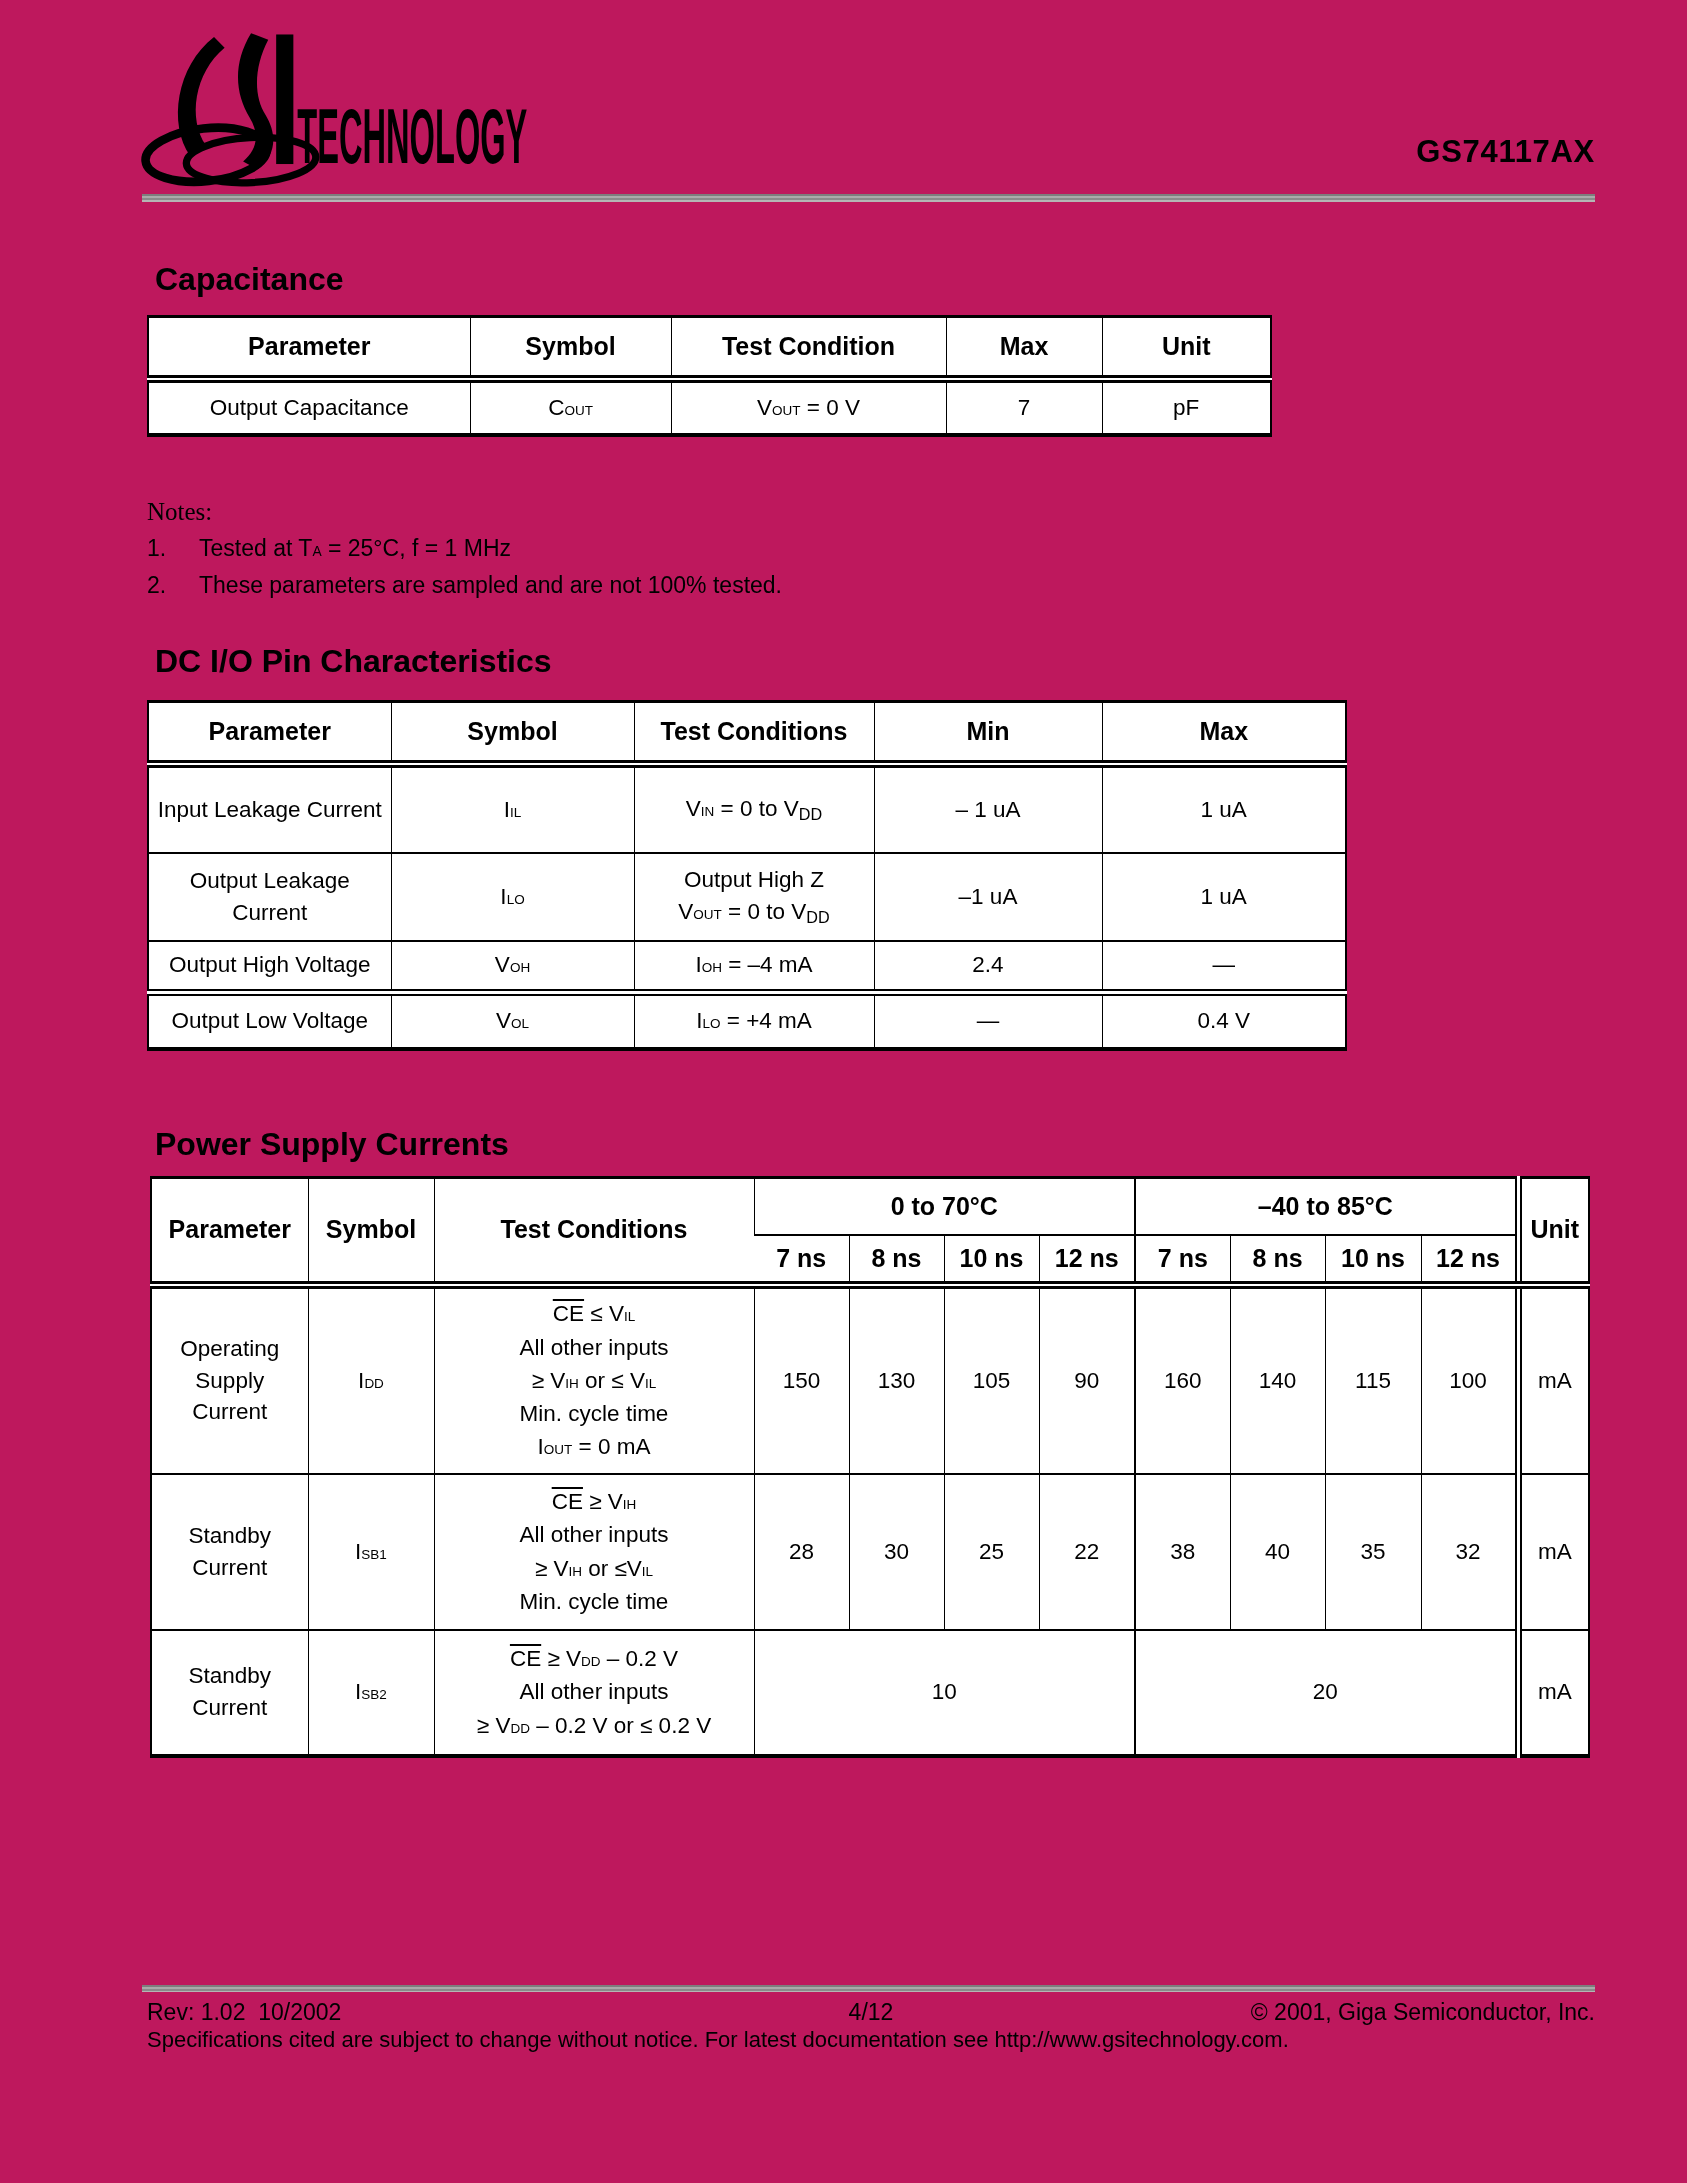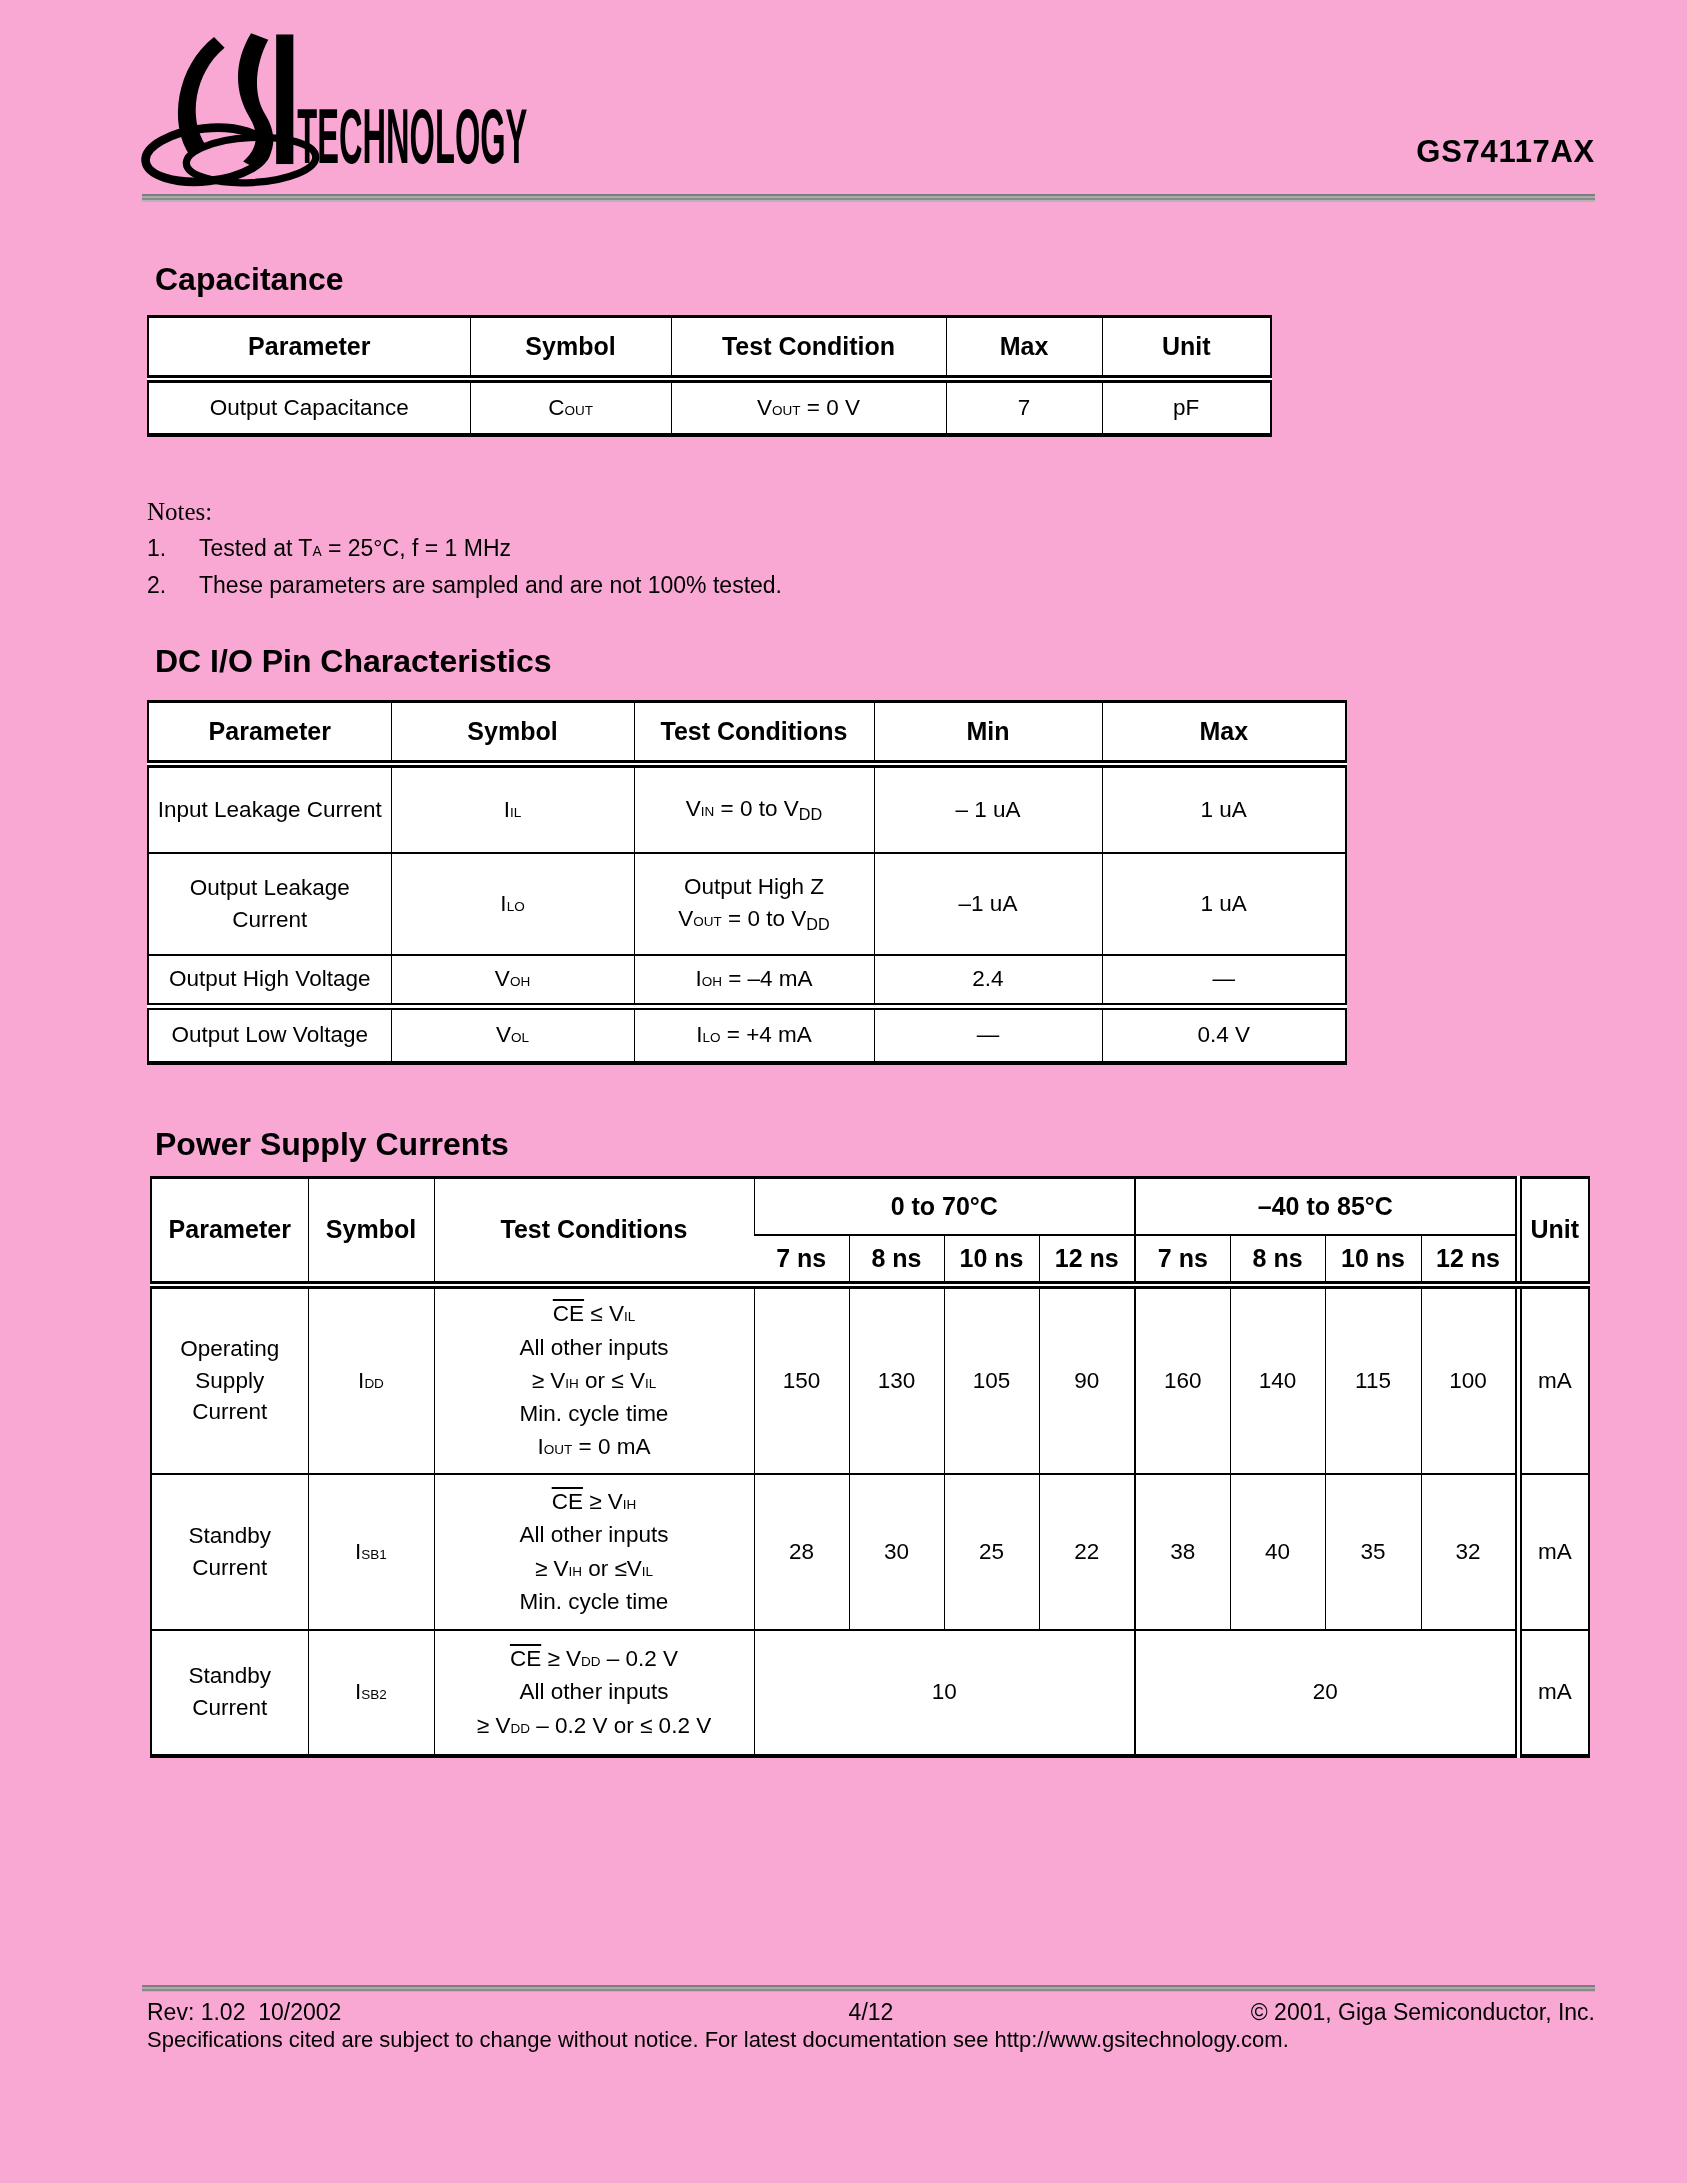--- a/index.html
+++ b/index.html
@@ -1,16 +1,16 @@
 <!DOCTYPE html>
 <html style="font-size:10.6px"><head>
 <meta charset="utf-8">
 <style>
   html,body{margin:0;padding:0;background:#fff;}
-  .page{position:relative;width:1687px;height:2183px;background:#f9a8d4;overflow:hidden;
+  .page{position:relative;width:1687px;height:2183px;background:#be185d;overflow:hidden;
         font-family:"Liberation Sans",sans-serif;color:#000;}
 
   
   .logo{position:absolute;left:140px;top:25px;}
   .part-number{position:absolute;left:794px;top:126px;width:801px;text-align:right;
                font-size:31px;font-weight:bold;letter-spacing:0.7px;margin-top:8px;}
   .hrule{position:absolute;left:142px;width:1453px;height:8px;
          background:linear-gradient(180deg,#7d7d7d 0 2px,#aaaaaa 2px 4px,#8a8a8a 4px 6px,#b5b5b5 6px 8px);}
   .hrule.top{top:194px;}
   .hrule.bottom{top:1985px;height:6.6px;}
@@ -139,21 +139,21 @@
     <tbody>
       <tr style="height:89px;">
         <td>Input Leakage Current</td>
         <td>I<span class="sb">IL</span></td>
         <td>
             <div class="cond-line">V<span class="sb">IN</span> = 0 to V<span class="sb2">DD</span></div>
           </td>
         <td>– 1 uA</td>
         <td>1 uA</td>
       </tr>
-      <tr style="height:102px;">
+      <tr style="height:88px;">
         <td>Output Leakage Current</td>
         <td>I<span class="sb">LO</span></td>
         <td>
           <div class="cond-line">Output High Z</div>
           <div class="cond-line">V<span class="sb">OUT</span> = 0 to V<span class="sb2">DD</span></div>
         </td>
         <td>–1 uA</td>
         <td>1 uA</td>
       </tr>
       <tr style="height:52px;">

